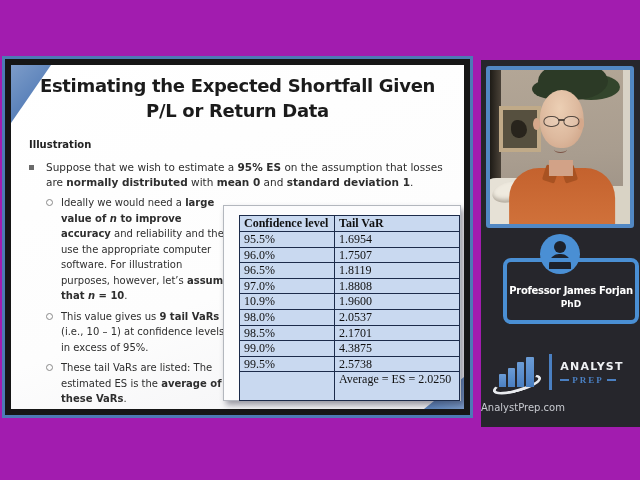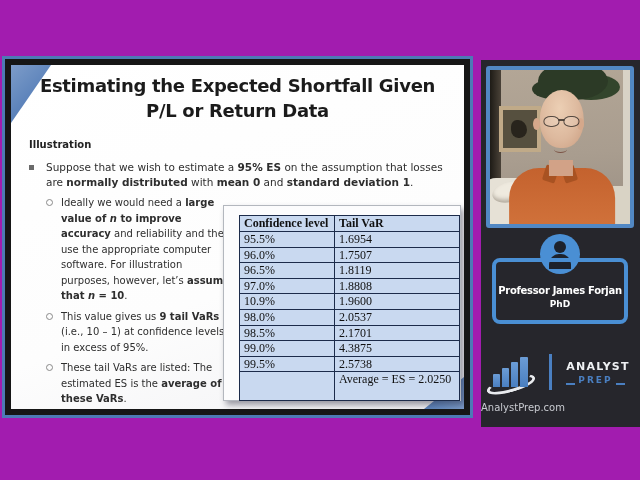--- a/index.html
+++ b/index.html
@@ -77,36 +77,36 @@
   .wc-lens{width:15px;height:9px;border:1.3px solid rgba(60,52,46,.85);border-radius:45%;background:rgba(255,255,255,.12);}
   .wc-bridge{position:absolute;left:15px;top:3px;width:6px;height:1.5px;background:rgba(60,52,46,.85);}
   .wc-smile{left:50%;top:76px;transform:translateX(-46%);width:13px;height:6px;
             border-bottom:1.6px solid rgba(110,60,45,.75);border-radius:50%;}
 
   .avatar-circle{position:absolute;left:59px;top:174px;width:40px;height:40px;border-radius:50%;
                  background:var(--accent-blue,#4a8fd4);}
   .avatar-head{position:absolute;left:14px;top:7px;width:12px;height:12px;border-radius:50%;background:#1d222c;}
   .avatar-body{position:absolute;left:9px;top:20px;width:22px;height:15px;border-radius:10px 10px 0 0;background:#1d222c;}
 
-  .name-card{position:absolute;left:11px;top:198px;width:136px;height:66px;box-sizing:border-box;
+  .name-card{position:absolute;left:22px;top:198px;width:136px;height:66px;box-sizing:border-box;
              border:4px solid var(--accent-blue,#4a8fd4);border-radius:8px;text-align:center;color:#fff;}
   .presenter-name{margin-top:23px;font-size:10px;font-weight:bold;letter-spacing:-0.3px;white-space:nowrap;}
   .presenter-cred{margin-top:3px;font-size:9px;font-weight:bold;}
 
-  .logo{position:absolute;left:0;right:0;top:293px;display:flex;justify-content:center;align-items:center;gap:14px;}
+  .logo{position:absolute;left:0;right:0;top:293px;display:flex;justify-content:center;align-items:center;gap:8px;}
   .logo-icon{position:relative;width:44px;height:38px;}
   .bar{position:absolute;bottom:4px;background:linear-gradient(180deg,#6b9cd6,var(--logo-blue,#4a7fc1));border-radius:1px 1px 0 0;}
   .bar.b1{left:2px;width:7px;height:13px;} .bar.b2{left:11px;width:7px;height:19px;}
   .bar.b3{left:20px;width:7px;height:25px;} .bar.b4{left:29px;width:8px;height:30px;}
   .swoosh{position:absolute;left:-5px;bottom:-1px;width:50px;height:15px;border:3px solid #e9ebef;
           border-radius:50%;border-top-color:transparent;transform:rotate(-16deg);box-sizing:border-box;}
   .logo-divider{width:3px;height:36px;background:var(--logo-blue,#4a7fc1);}
   .logo-text{display:flex;flex-direction:column;justify-content:center;gap:2px;}
   .logo-line1{color:#eef0f3;font-size:11px;font-weight:bold;letter-spacing:1.2px;}
-  .prep-row{display:flex;align-items:flex-end;gap:3px;}
+  .prep-row{display:flex;align-items:center;gap:3px;font-family:Liberation Serif, serif;}
   .prep-dash{width:9px;height:2px;background:var(--logo-blue,#4a7fc1);}
   .logo-line2{color:var(--logo-blue,#4a7fc1);font-size:9px;font-weight:bold;letter-spacing:2px;}
   .website{position:absolute;left:0;right:0;top:342px;font-size:10px;color:#c9cbd1;}
 </style>
 </head>
 <body>
 
 <div class="canvas">
 
   <div class="slide">

